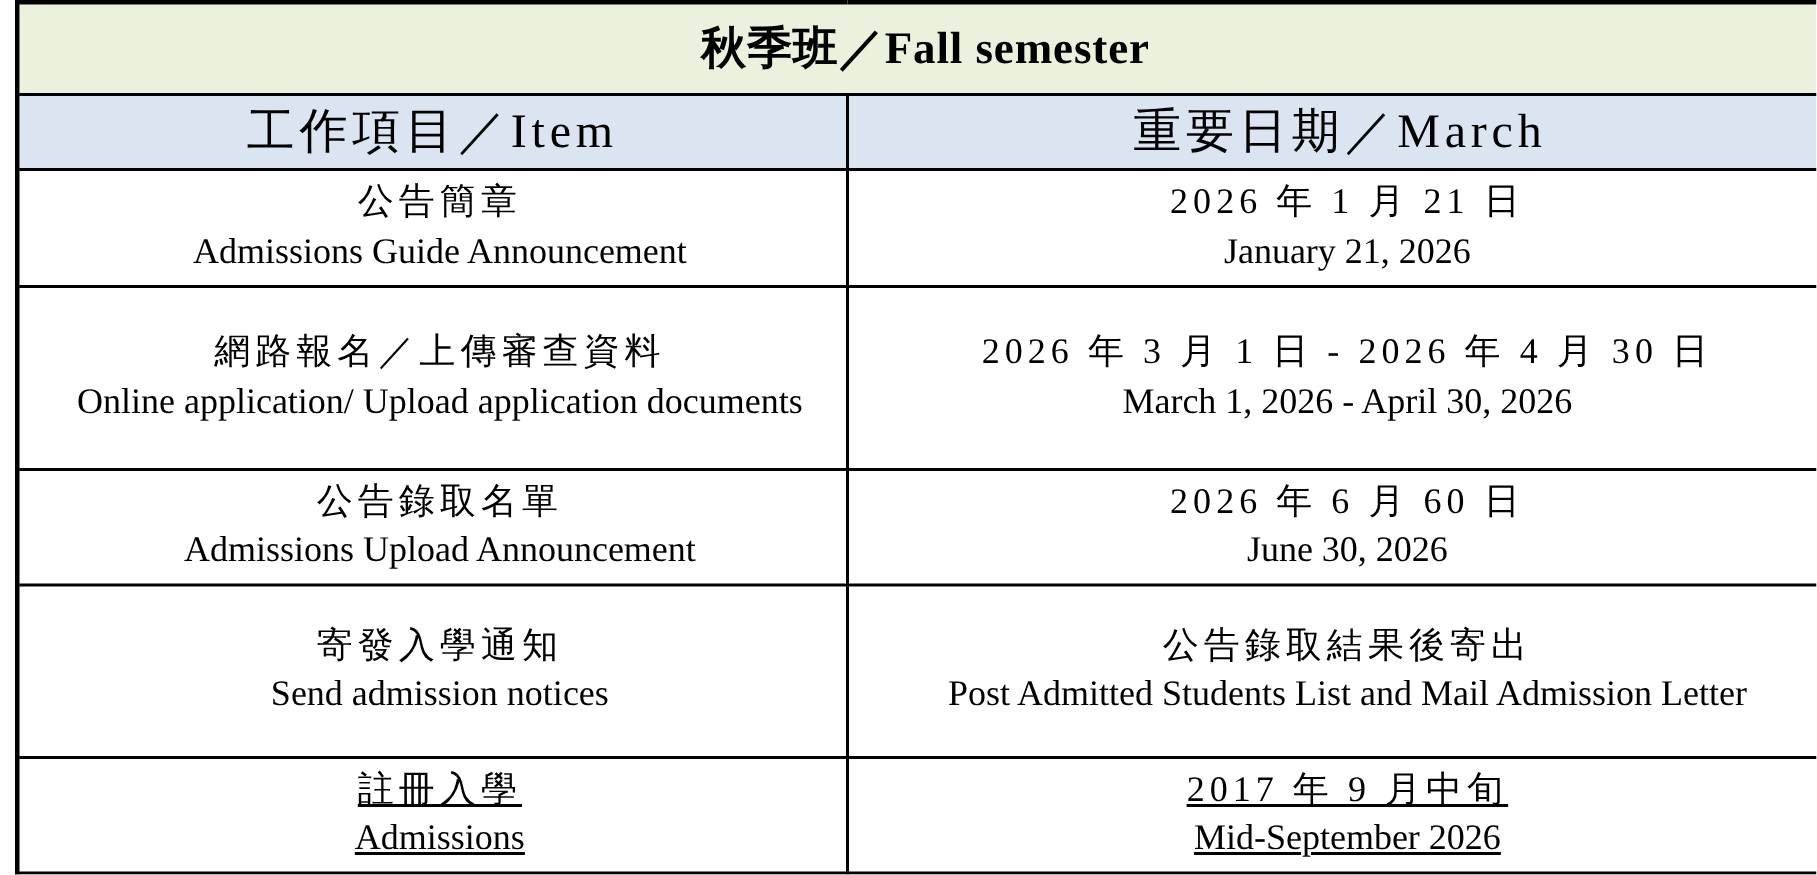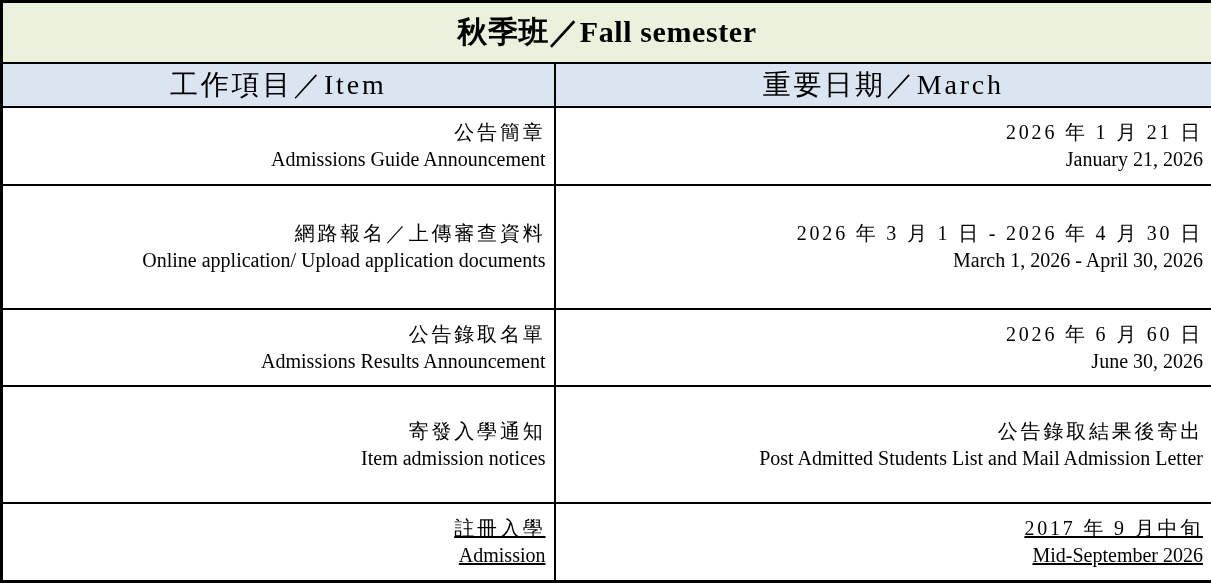--- a/index.html
+++ b/index.html
@@ -2,21 +2,21 @@
 <html style="--title-bg: #EAF1DD; --header-bg: #DBE5F1; --border: #000000; --text: #000000; --body-bg: #FFFFFF;"><head>
 <meta charset="utf-8">
 <style>
   :root {
     --title-bg: #EAF1DD;
     --header-bg: #DBE5F1;
     --border: #000000;
     --text: #000000;
     --body-bg: #FFFFFF;
   }
-  * { box-sizing: border-box; }
+  * { box-sizing: border-box; padding-left: 10px; }
   html, body {
     margin: 0;
     padding: 0;
     background: var(--body-bg);
   }
   .page {
     width: 1211px;
     height: 583px;
     background: var(--body-bg);
     overflow: hidden;
@@ -45,35 +45,34 @@
   .title-row td {
     background: var(--title-bg);
     font-weight: bold;
     font-size: 30px;
     height: 61px;
     letter-spacing: 0.02em;
   }
   .header-row th {
     background: var(--header-bg);
     font-weight: normal;
-    font-size: 28px;
+    font-size: 32px;
     height: 44px;
     letter-spacing: 0.10em;
   }
   tbody tr { background: var(--body-bg); }
   tbody tr:nth-child(1) { height: 78px; }
   tbody tr:nth-child(2) { height: 122px; }
   tbody tr:nth-child(3) { height: 77px; }
   tbody tr:nth-child(4) { height: 115px; }
   tbody tr:nth-child(5) { height: 78px; text-decoration: underline; }
 
   .cell-line {
-    font-size: 20px;
+    font-size: 24px;
     line-height: 1.34;
-    text-align: right;
   }
   .cell-line.zh { letter-spacing: 0.14em; }
   .cell-line.en { letter-spacing: 0; }
 </style>
 </head>
 <body>
 
 <div class="page">
   <table class="schedule">
     <colgroup>
@@ -108,43 +107,43 @@
     </td>
     <td>
       <div class="cell-line zh">2026 年 3 月 1 日 - 2026 年 4 月 30 日</div>
       <div class="cell-line en">March 1, 2026 - April 30, 2026</div>
     </td>
   </tr>
 
   <tr class="body-row">
     <td>
       <div class="cell-line zh">公告錄取名單</div>
-      <div class="cell-line en">Admissions Results Announcement</div>
+      <div class="cell-line en">Admissions Upload Announcement</div>
     </td>
     <td>
       <div class="cell-line zh">2026 年 6 月 60 日</div>
       <div class="cell-line en">June 30, 2026</div>
     </td>
   </tr>
 
   <tr class="body-row">
     <td>
       <div class="cell-line zh">寄發入學通知</div>
-      <div class="cell-line en">Item admission notices</div>
+      <div class="cell-line en">Send admission notices</div>
     </td>
     <td>
       <div class="cell-line zh">公告錄取結果後寄出</div>
       <div class="cell-line en">Post Admitted Students List and Mail Admission Letter</div>
     </td>
   </tr>
 
   <tr class="body-row">
     <td>
       <div class="cell-line zh">註冊入學</div>
-      <div class="cell-line en">Admission</div>
+      <div class="cell-line en">Admissions</div>
     </td>
     <td>
       <div class="cell-line zh">2017 年 9 月中旬</div>
       <div class="cell-line en">Mid-September 2026</div>
     </td>
   </tr>
 </tbody>
   </table>
 </div>
 

